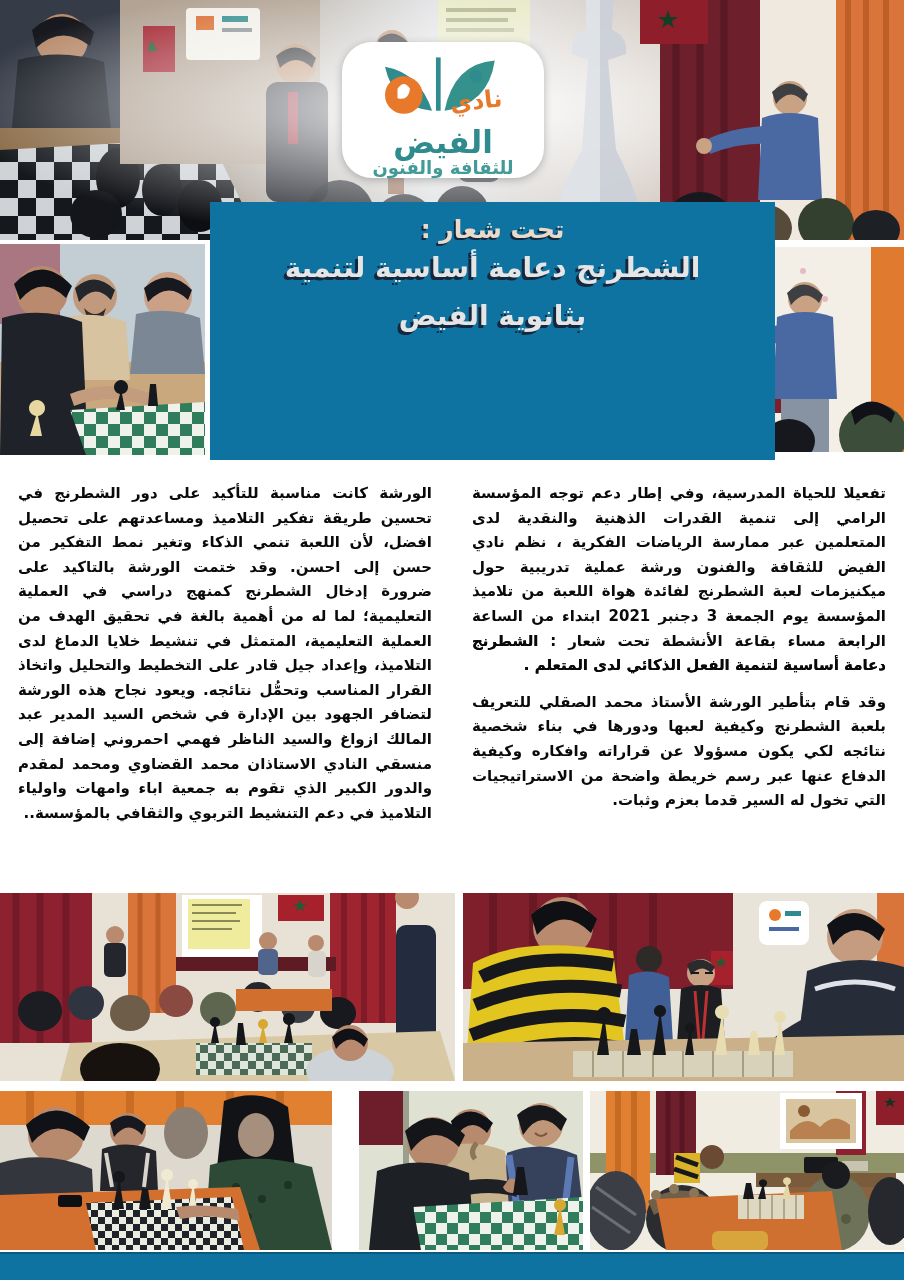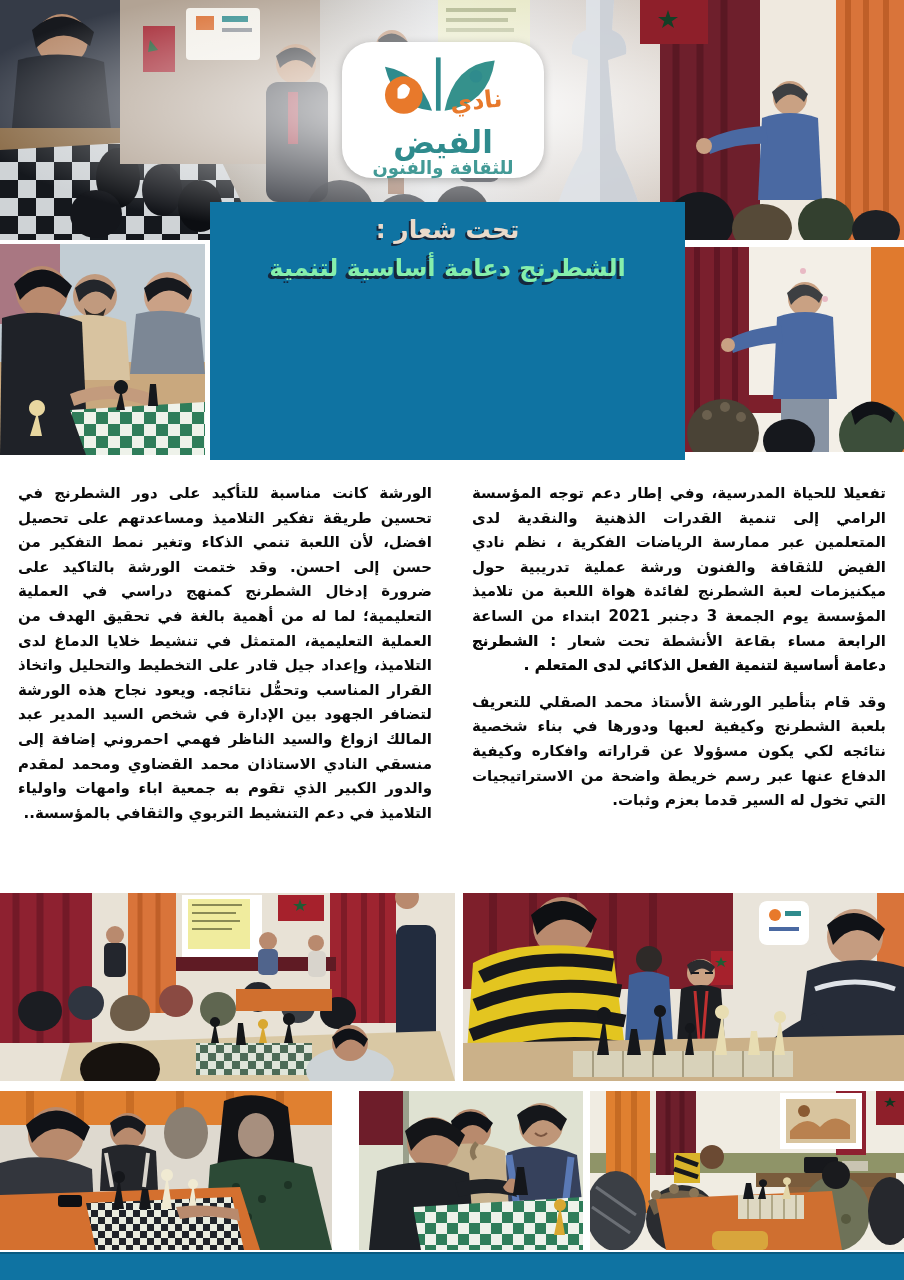--- a/index.html
+++ b/index.html
@@ -14,24 +14,24 @@
   
   .logo-card{position:absolute;left:342px;top:42px;width:202px;height:136px;background:#ffffff;
              border-radius:30px;box-shadow:0 2px 8px rgba(0,0,0,.25);display:flex;flex-direction:column;
              align-items:center;justify-content:flex-start;z-index:5;}
   .logo-art{margin-top:6px;height:44px;}
   .logo-word-top{color:#e8792b;font-weight:bold;font-size:24px;line-height:20px;transform:rotate(-6deg);margin-top:-26px;margin-right:-66px;}
   .logo-word-main{color:#2f8b8d;font-weight:bold;font-size:31px;line-height:30px;margin-top:16px;}
   .logo-tagline{color:#439a96;font-weight:bold;font-size:18px;margin-top:0;}
 
   
-  .banner{position:absolute;left:210px;top:202px;width:475px;height:258px;background:#0f73a2;
+  .banner{position:absolute;left:210px;top:202px;width:565px;height:258px;background:#0f73a2;
           text-align:center;z-index:4;direction:rtl;}
   .banner-pre{margin-top:13px;font-size:25px;font-weight:bold;color:#e9dacb;text-shadow:-2px 2px 0 #15273d;}
-  .banner-line{font-size:24px;font-weight:bold;color:#86efac;line-height:48px;text-shadow:-3px 3px 0 #15273d;}
+  .banner-line{font-size:28px;font-weight:bold;color:#e5e5e5;line-height:48px;text-shadow:-3px 3px 0 #15273d;}
 
   
   .mid-left{left:0;top:244px;width:205px;height:211px;}
   .mid-right{left:683px;top:247px;width:221px;height:205px;}
 
   
   .article{position:absolute;left:6px;top:469px;width:892px;height:418px;display:flex;gap:16px;direction:rtl;}
   .article .col{flex:1;text-align:justify;font-size:15px;font-weight:bold;line-height:24.6px;color:#0a0a0a;}
   .article p{margin:12px;}
   .article b.slogan{font-weight:bold;text-shadow:0 0 .6px #000;}
@@ -215,20 +215,21 @@
       <circle cx="58" cy="170" r="5" fill="#6b604e"></circle>
       <ellipse cx="106" cy="194" rx="26" ry="22" fill="#16181d"></ellipse>
       <ellipse cx="190" cy="188" rx="34" ry="32" fill="#3c4e3a"></ellipse>
       <path d="M168 164 Q190 144 212 166 L208 176 Q190 158 172 178 Z" fill="#101217"></path>
     </svg>
   </div>
 
   <div class="banner">
     <div class="banner-pre">تحت شعار :</div>
     <div class="banner-line">الشطرنج دعامة أساسية لتنمية</div>
+    <div class="banner-line">بثانوية الفيض</div>
   </div>
 
   <div class="article">
     <div class="col">
       <p><span>تفعيلا للحياة المدرسية، وفي إطار دعم توجه المؤسسة الرامي إلى تنمية القدرات الذهنية والنقدية لدى المتعلمين عبر ممارسة الرياضات الفكرية ، نظم نادي الفيض للثقافة والفنون ورشة عملية تدريبية حول ميكنيزمات لعبة الشطرنج لفائدة هواة اللعبة من تلاميذ المؤسسة يوم الجمعة 3 دجنبر 2021 ابتداء من الساعة الرابعة مساء بقاعة الأنشطة تحت شعار : </span><b class="slogan">الشطرنج دعامة أساسية لتنمية الفعل الذكائي لدى المتعلم .</b></p>
       <p>وقد قام بتأطير الورشة الأستاذ محمد الصقلي للتعريف بلعبة الشطرنج وكيفية لعبها ودورها في بناء شخصية نتائجه لكي يكون مسؤولا عن قراراته وافكاره وكيفية الدفاع عنها عبر رسم خريطة واضحة من الاستراتيجيات التي تخول له السير قدما بعزم وثبات.</p>
     </div>
     <div class="col">
       <p>الورشة كانت مناسبة للتأكيد على دور الشطرنج في تحسين طريقة تفكير التلاميذ ومساعدتهم على تحصيل افضل، لأن اللعبة تنمي الذكاء وتغير نمط التفكير من حسن إلى احسن. وقد ختمت الورشة بالتاكيد على ضرورة إدخال الشطرنج كمنهج دراسي في العملية التعليمية؛ لما له من أهمية بالغة في تحقيق الهدف من العملية التعليمية، المتمثل في تنشيط خلايا الدماغ لدى التلاميذ، وإعداد جيل قادر على التخطيط والتحليل واتخاذ القرار المناسب وتحمُّل نتائجه. ويعود نجاح هذه الورشة لتضافر الجهود بين الإدارة في شخص السيد المدير عبد المالك ازواغ والسيد الناظر فهمي احمروني إضافة إلى منسقي النادي الاستاذان محمد القضاوي ومحمد لمقدم والدور الكبير الذي تقوم به جمعية اباء وامهات واولياء التلاميذ في دعم التنشيط التربوي والثقافي بالمؤسسة..</p>
     </div>

